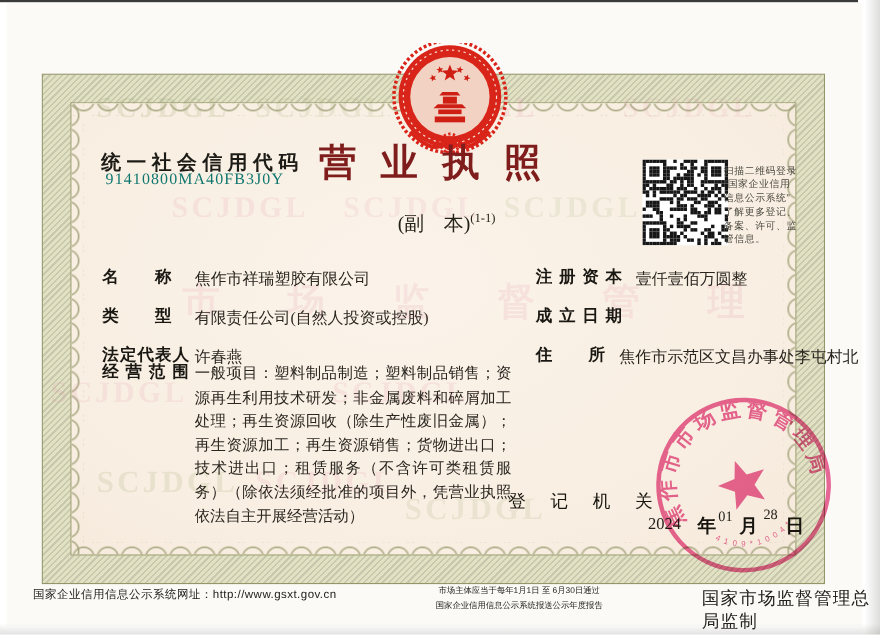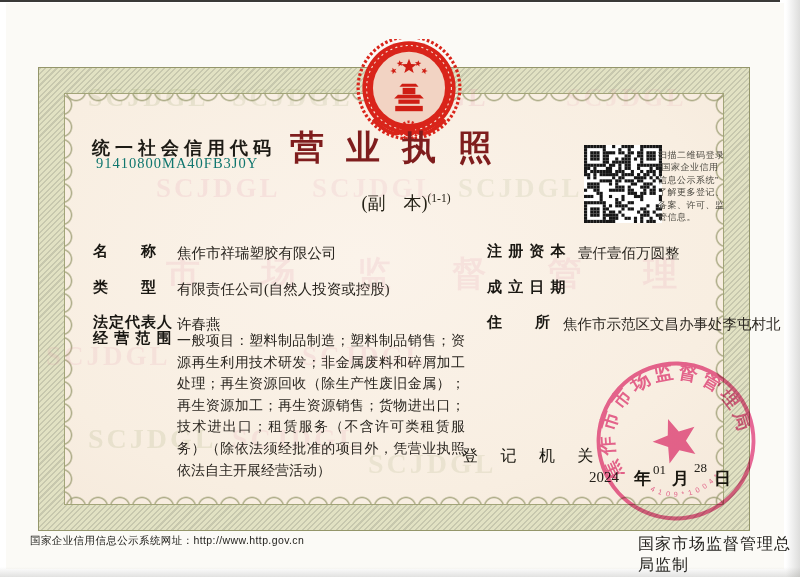--- a/index.html
+++ b/index.html
@@ -511,19 +511,21 @@
         <textPath href="#arcTop" startOffset="2" textLength="250" lengthAdjust="spacing">焦作市市场监督管理局</textPath>
       </text>
       <polygon fill="#e7548e" points="100,74 106.5,91.1 124.7,92 110.5,103.4 115.3,121 100,111 84.7,121 89.5,103.4 75.3,92 93.5,91.1"></polygon>
       <text font-size="8" fill="#e7548e" letter-spacing="2" font-family="Liberation Sans, sans-serif">
         <textPath href="#arcBot" startOffset="8" textLength="86">4109*1004*</textPath>
       </text>
     </svg>
   </div>
 </div>
 
-<div class="abs footer-left">国家企业信用信息公示系统网址：http://www.http.gov.cn</div>
+<div class="abs footer-left">国家企业信用信息公示系统网址：http://www.gsxt.gov.cn</div>
 <div class="abs footer-mid">
+  <div>市场主体应当于每年1月1日 至 6月30日通过</div>
+  <div>国家企业信用信息公示系统报送公示年度报告</div>
 </div>
 <div class="abs footer-right">国家市场监督管理总局监制</div>
 
 <div class="abs edge-right"></div>
 <div class="abs edge-bottom"></div>
 
 </body></html>

